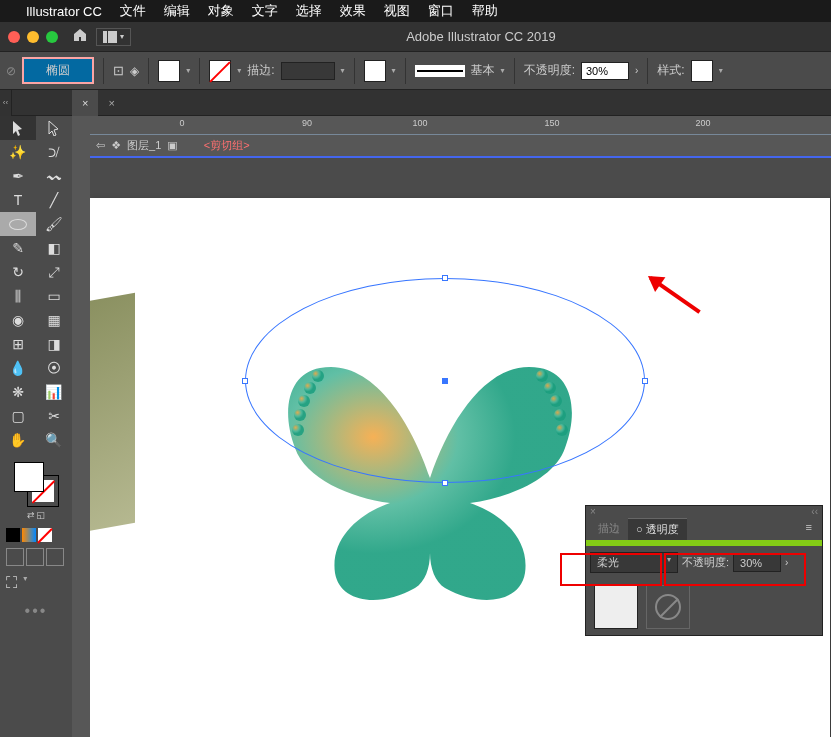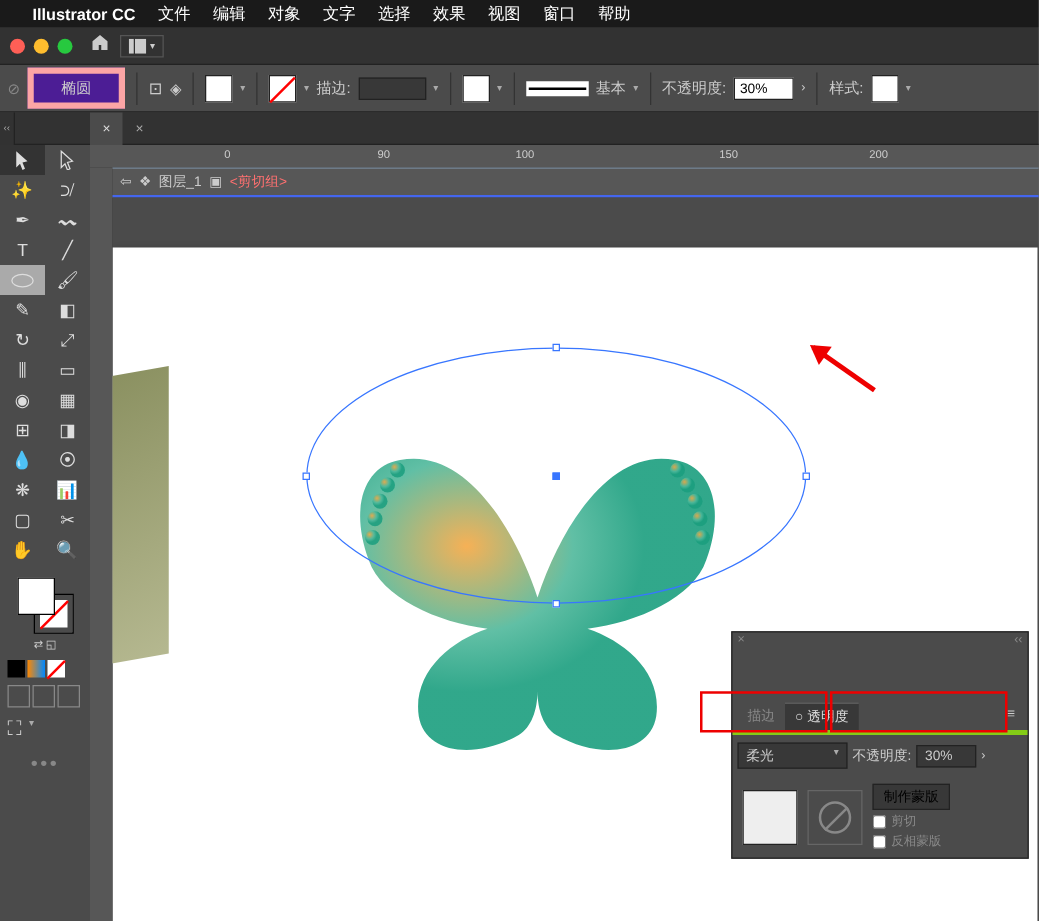--- a/index.html
+++ b/index.html
@@ -16,21 +16,21 @@
 .traffic span { width: 12px; height: 12px; border-radius: 50%; display: block; }
 .dot-r { background: #ff5f56; }
 .dot-y { background: #ffbd2e; }
 .dot-g { background: #27c93f; }
 .home-icon { color: #ccc; margin-left: 6px; }
 .appbar-title { flex: 1; text-align: center; color: #ccc; font-size: 13px; }
 .layout-btn { display: flex; align-items: center; color: #ccc; padding: 2px 6px; border: 1px solid #555; }
 
 
 .controlbar { height: 38px; background: #4b4b4b; display: flex; align-items: center; padding: 0 6px; gap: 6px; color: #ccc; font-size: 12px; border-bottom: 1px solid #222; }
-.shape-label { background: #4c1d95; padding: 3px 22px; border: 5px solid #fca5a5; }
+.shape-label { background: #0369a1; padding: 3px 22px; border: 2px solid #fca5a5; }
 .ctrl-sep { width: 1px; height: 26px; background: #333; margin: 0 3px; }
 .swatch { width: 22px; height: 22px; border: 1px solid #222; }
 .swatch-white { background: #fff; }
 .swatch-none { background: #fff; position: relative; }
 .swatch-none::after { content: ''; position: absolute; width: 140%; height: 2px; background: red; top: 50%; left: -20%; transform: rotate(-45deg); }
 .dropdown-arrow { font-size: 8px; color: #aaa; }
 .ctrl-input { background: #383838; border: 1px solid #222; color: #ccc; padding: 2px 4px; width: 54px; font-size: 11px; }
 .stroke-line { display:inline-block; width: 50px; height: 12px; background: #fff; position: relative; }
 .stroke-line::after { content:''; position:absolute; top:5px; left:2px; right:2px; height:2px; background:#000; }
 .opacity-input { background: #fff; border: 1px solid #222; color: #000; padding: 2px 4px; width: 48px; font-size: 11px; }
@@ -59,21 +59,21 @@
 .drawmode { width: 18px; height: 18px; border: 1px solid #888; }
 .screenmode { padding: 4px 6px; display:flex; gap:6px; }
 .dots { color: #888; padding: 6px; text-align: center; letter-spacing: 2px; }
 
 
 .ruler-h { position: absolute; left: 72px; top: 116px; right: 0; height: 18px; background: #575757; color: #ccc; font-size: 9px; }
 .ruler-h span { position: absolute; top: 2px; transform: translateX(-50%); }
 
 
 .breadcrumb { position: absolute; left: 90px; top: 134px; right: 0; height: 24px; background: #575757; color: #ccc; font-size: 11px; display: flex; align-items: center; gap: 6px; padding: 0 6px; border-top: 1px solid #789; border-bottom: 2px solid #46e; }
-.breadcrumb .clip { color: #ff7070; }
+.breadcrumb .clip { color: #ff7070; margin-left: 20px; }
 
 
 .canvas-area { position: absolute; left: 90px; top: 158px; right: 0; bottom: 0; background: #4b4b4b; overflow: hidden; }
 .artboard { position: absolute; left: 0; top: 40px; width: 740px; height: 540px; background: #fff; box-shadow: 2px 2px 6px rgba(0,0,0,0.3); }
 .ruler-v { position: absolute; left: 72px; top: 134px; width: 18px; bottom: 0; background: #575757; }
 
 
 .butterfly { position: absolute; left: 180px; top: 140px; width: 320px; height: 280px; }
 .butterfly svg { width: 100%; height: 100%; }
 
@@ -90,21 +90,21 @@
 .red-arrow { position: absolute; left: 555px; top: 95px; transform: rotate(35deg); }
 .red-arrow-line { width: 60px; height: 4px; background: #e00; }
 .red-arrow-head { position: absolute; left: -3px; top: -7px; width: 0; height: 0; border-right: 15px solid #e00; border-top: 9px solid transparent; border-bottom: 9px solid transparent; }
 
 
 .clipshape { position: absolute; left: -15px; top: 100px; width: 60px; height: 230px; background: linear-gradient(160deg, #8a9060, #b5b890); transform: skewY(-10deg); }
 
 
 .trans-panel { position: absolute; right: 8px; top: 505px; width: 238px; background: #4b4b4b; border: 1px solid #222; color: #ccc; font-size: 11px; }
 .panel-topbar { height: 12px; display: flex; justify-content: space-between; padding: 0 4px; font-size: 10px; color: #888; }
-.panel-tabs { display: flex; border-bottom: 4px solid #84cc16; padding: 0 4px; margin-top: 44px; }
+.panel-tabs { display: flex; border-bottom: 6px solid #84cc16; padding: 0 4px; }
 .panel-tab { padding: 3px 8px; color: #888; font-size: 11px; }
 .panel-tab.active { background: #383838; color: #ddd; border-top: 1px solid #666; }
 .panel-menu { margin-left: auto; padding: 3px 6px; }
 .panel-row1 { display: flex; gap: 4px; padding: 6px 4px; align-items: center; }
 .blend-select { flex: 0 0 88px; background: #383838; border: 1px solid #222; padding: 2px 6px; display: flex; justify-content: space-between; }
 .opacity-row { display: flex; align-items: center; gap: 4px; }
 .opacity-field { background: #383838; border: 1px solid #222; padding: 2px 6px; width: 48px; display: flex; justify-content: space-between; }
 .redbox { position: absolute; border: 2px solid #e00; pointer-events: none; }
 .panel-row2 { display: flex; gap: 8px; padding: 6px 8px; align-items: center; }
 .thumb { width: 44px; height: 44px; background: #eee; border: 1px solid #222; }
@@ -117,21 +117,21 @@
 .checkbox input { width: 11px; height: 11px; }
 
 
 .tool-hl { background: #aaa; }
 </style>
 </head>
 <body>
 
 <div class="menubar">
   <span class="apple"></span>
-  <span style="font-weight:bold">Illustrator CC</span>
+  <span style="font-weight:normal">Illustrator CC</span>
   <span>文件</span>
   <span>编辑</span>
   <span>对象</span>
   <span>文字</span>
   <span>选择</span>
   <span>效果</span>
   <span>视图</span>
   <span>窗口</span>
   <span>帮助</span>
 </div>
@@ -147,20 +147,21 @@
         <path fill="#ccc" d="M8 2l6 5v7H9v-4H7v4H2V7z"></path>
       </svg>
   </span>
   <span class="layout-btn">
     <svg width="14" height="12" viewBox="0 0 14 12">
         <rect x="0" y="0" width="4" height="12" fill="#ccc"></rect>
         <rect x="5" y="0" width="9" height="12" fill="#ccc"></rect>
       </svg>
     <span style="font-size:8px;margin-left:3px">▾</span>
   </span>
+  <span class="appbar-title">Adobe Illustrator CC 2019</span>
 </div>
 
 <div class="controlbar">
   <span style="color:#888">⊘</span>
   <span class="shape-label">椭圆</span>
   <span class="ctrl-sep"></span>
   <span style="font-size:13px">⊡</span>
   <span>◈</span>
   <span class="ctrl-sep"></span>
   <span class="swatch swatch-white"></span>
@@ -196,21 +197,21 @@
   </div>
   <div class="doctab">
     <span class="close">×</span>
   </div>
 </div>
 
 <div class="ruler-h">
   <span style="left:110px">0</span>
   <span style="left:235px">90</span>
   <span style="left:348px">100</span>
-  <span style="left:511px">150</span>
+  <span style="left:480px">150</span>
   <span style="left:631px">200</span>
   <span style="left:773px">250</span>
 </div>
 
 <div class="ruler-v"></div>
 
 <div class="breadcrumb">
   <span>⇦</span>
   <span>❖</span>
   <span>图层_1</span>
@@ -365,28 +366,17 @@
         <span>30%</span>
       </div>
       <span style="font-size:10px">›</span>
     </div>
   </div>
   <div class="panel-row2">
     <div class="thumb"></div>
     <div class="thumb-circle">
       <div class="no-circle"></div>
     </div>
-    <div class="mask-opts">
-      <button class="mask-btn">制作蒙版</button>
-      <label class="checkbox">
-          <input type="checkbox" style="">
-          <span>剪切</span>
-        </label>
-      <label class="checkbox">
-          <input type="checkbox" style="">
-          <span>反相蒙版</span>
-        </label>
-    </div>
   </div>
 </div>
 
 <div class="redbox" style="left:560px; top:553px; width:102px; height:33px;"></div>
 <div class="redbox" style="left:664px; top:553px; width:142px; height:33px;"></div>
 
 </body></html>

